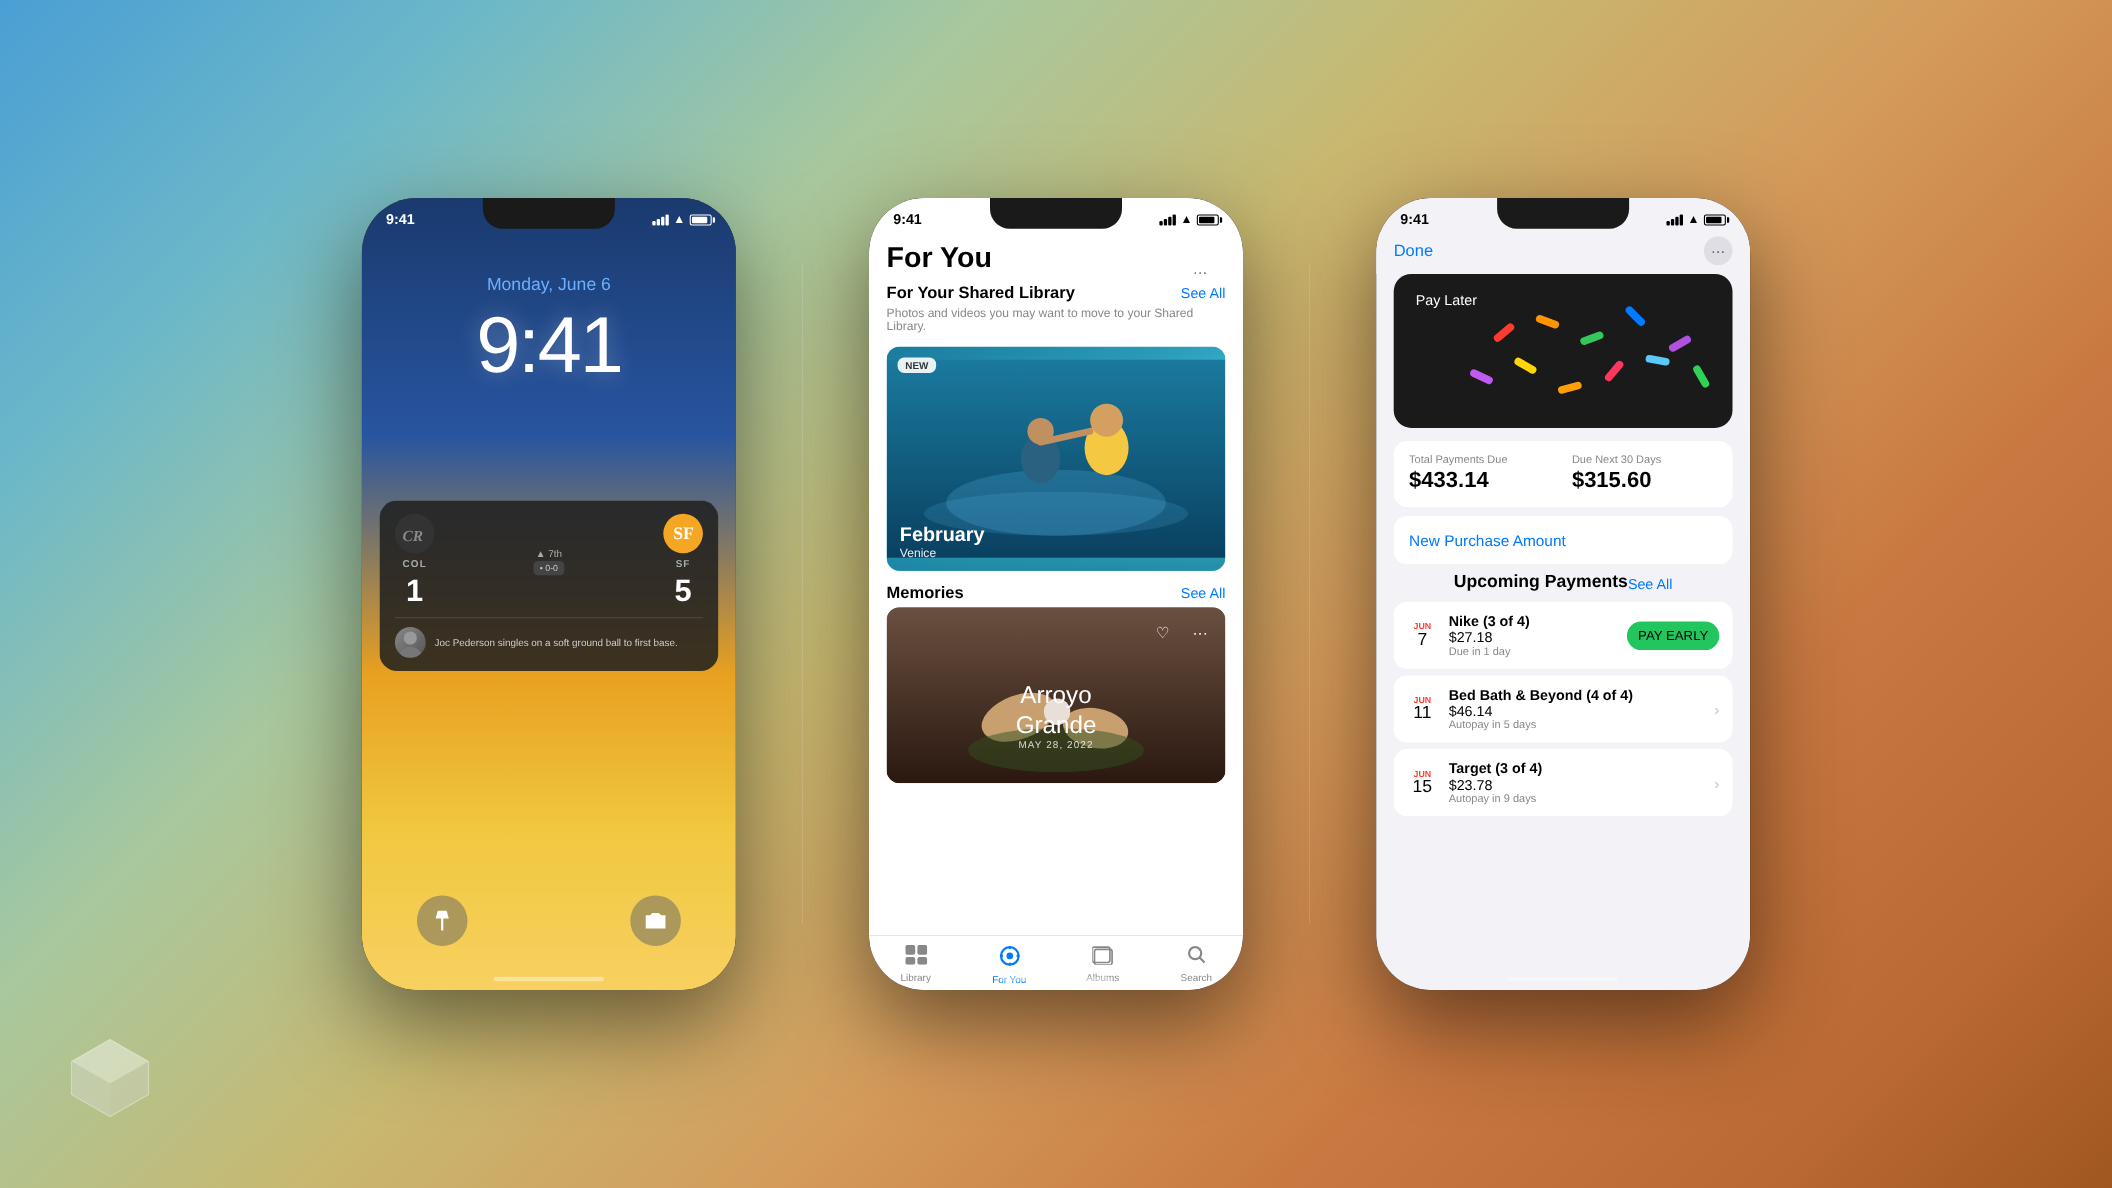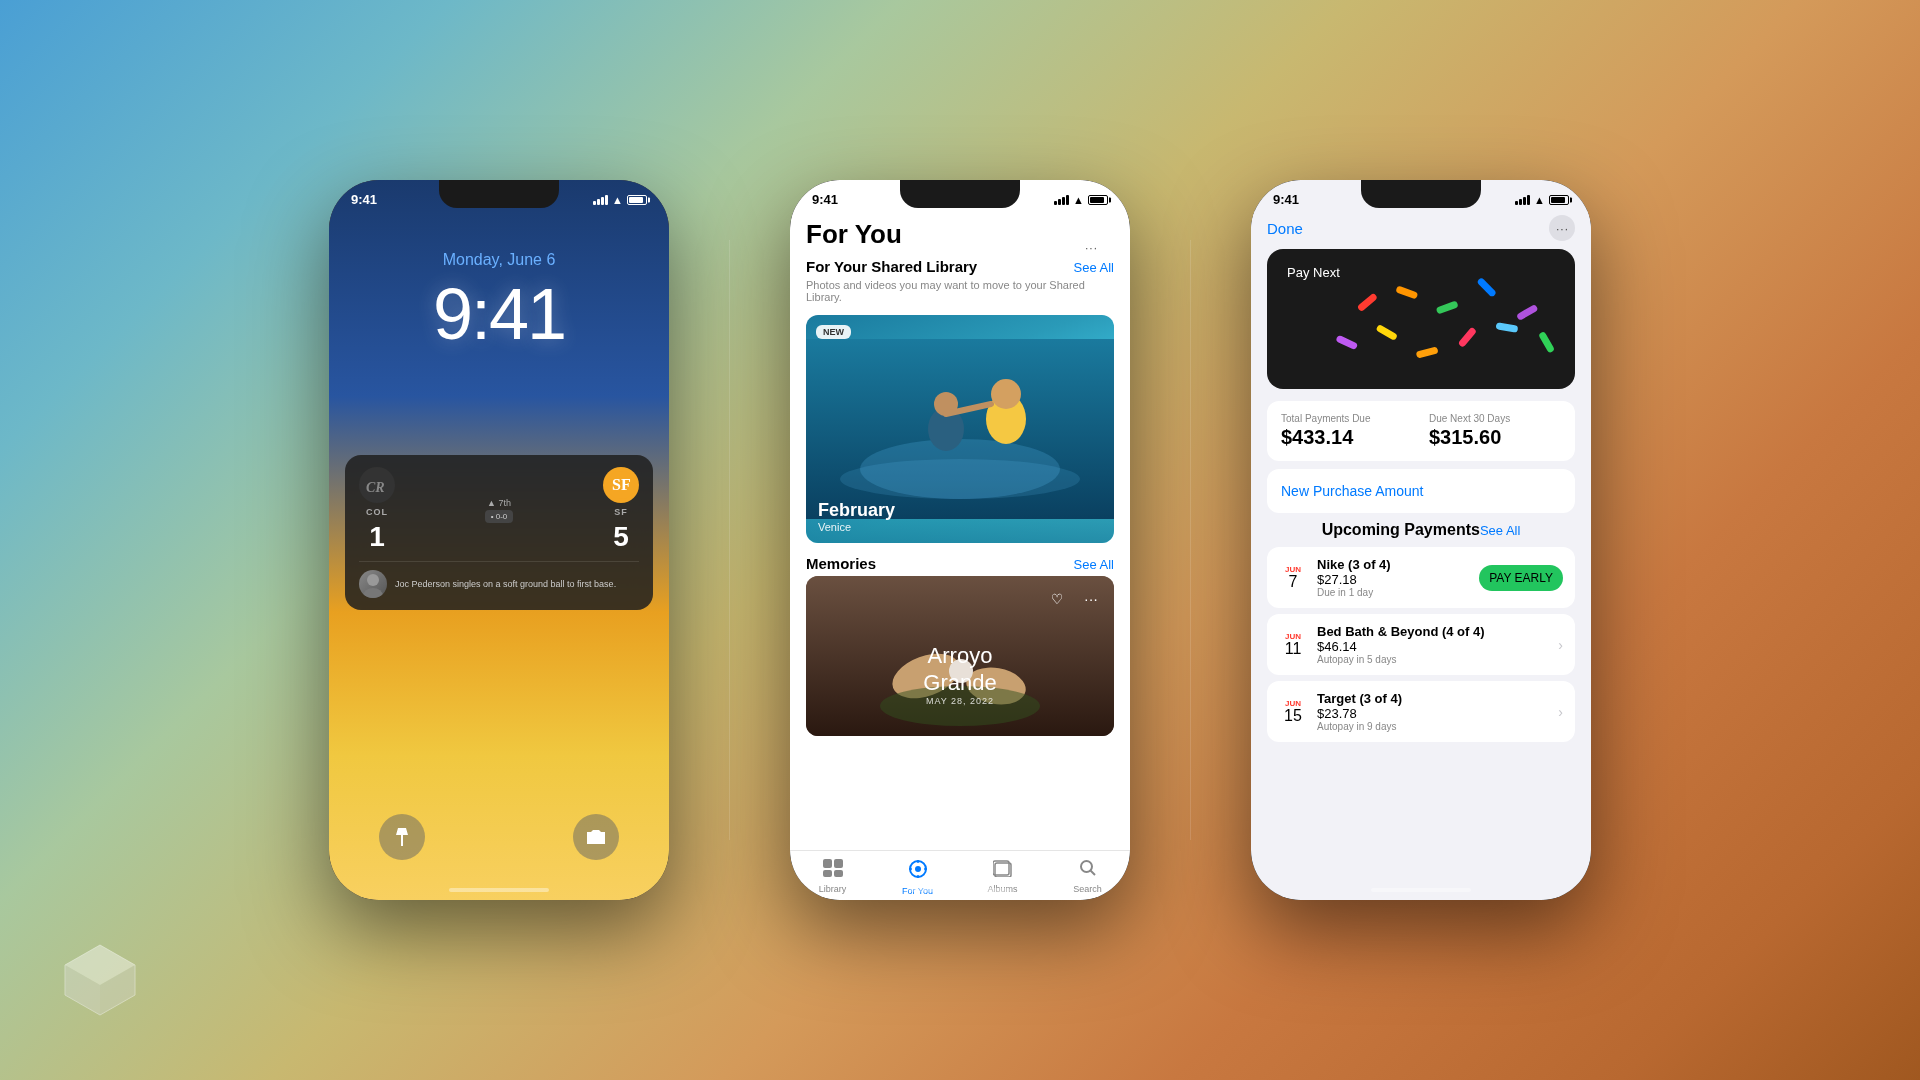--- a/index.html
+++ b/index.html
@@ -298,21 +298,21 @@
       font-size: 11px;
       color: #888;
       margin-bottom: 8px;
     }
 
     .photo-card {
       margin: 0 16px;
       border-radius: 12px;
       overflow: hidden;
       position: relative;
-      height: 228px;
+      height: 204px;
     }
 
     .photo-card-image {
       width: 100%;
       height: 100%;
       position: relative;
     }
 
     
     .pool-photo {
@@ -878,21 +878,21 @@
       </div>
 
       <div class="paylater-nav">
         <span class="done-btn">Done</span>
         <div class="options-btn">···</div>
       </div>
 
       <div class="pay-later-card">
         <div class="pay-later-logo">
           <span style="font-size:14px"></span>
-          <span>Pay Next</span>
+          <span>Pay Later</span>
         </div>
 
         <svg style="position:absolute;top:0;left:0;width:100%;height:100%;pointer-events:none" viewBox="0 0 290 140">
           <rect x="80" y="50" width="22" height="7" rx="3.5" fill="#ff3b30" transform="rotate(-40,91,53)"></rect>
           <rect x="120" y="40" width="22" height="7" rx="3.5" fill="#ff9500" transform="rotate(20,131,43)"></rect>
           <rect x="160" y="55" width="22" height="7" rx="3.5" fill="#34c759" transform="rotate(-20,171,58)"></rect>
           <rect x="200" y="35" width="22" height="7" rx="3.5" fill="#007AFF" transform="rotate(45,211,38)"></rect>
           <rect x="240" y="60" width="22" height="7" rx="3.5" fill="#af52de" transform="rotate(-30,251,63)"></rect>
           <rect x="100" y="80" width="22" height="7" rx="3.5" fill="#ffd60a" transform="rotate(30,111,83)"></rect>
           <rect x="180" y="85" width="22" height="7" rx="3.5" fill="#ff375f" transform="rotate(-50,191,88)"></rect>

